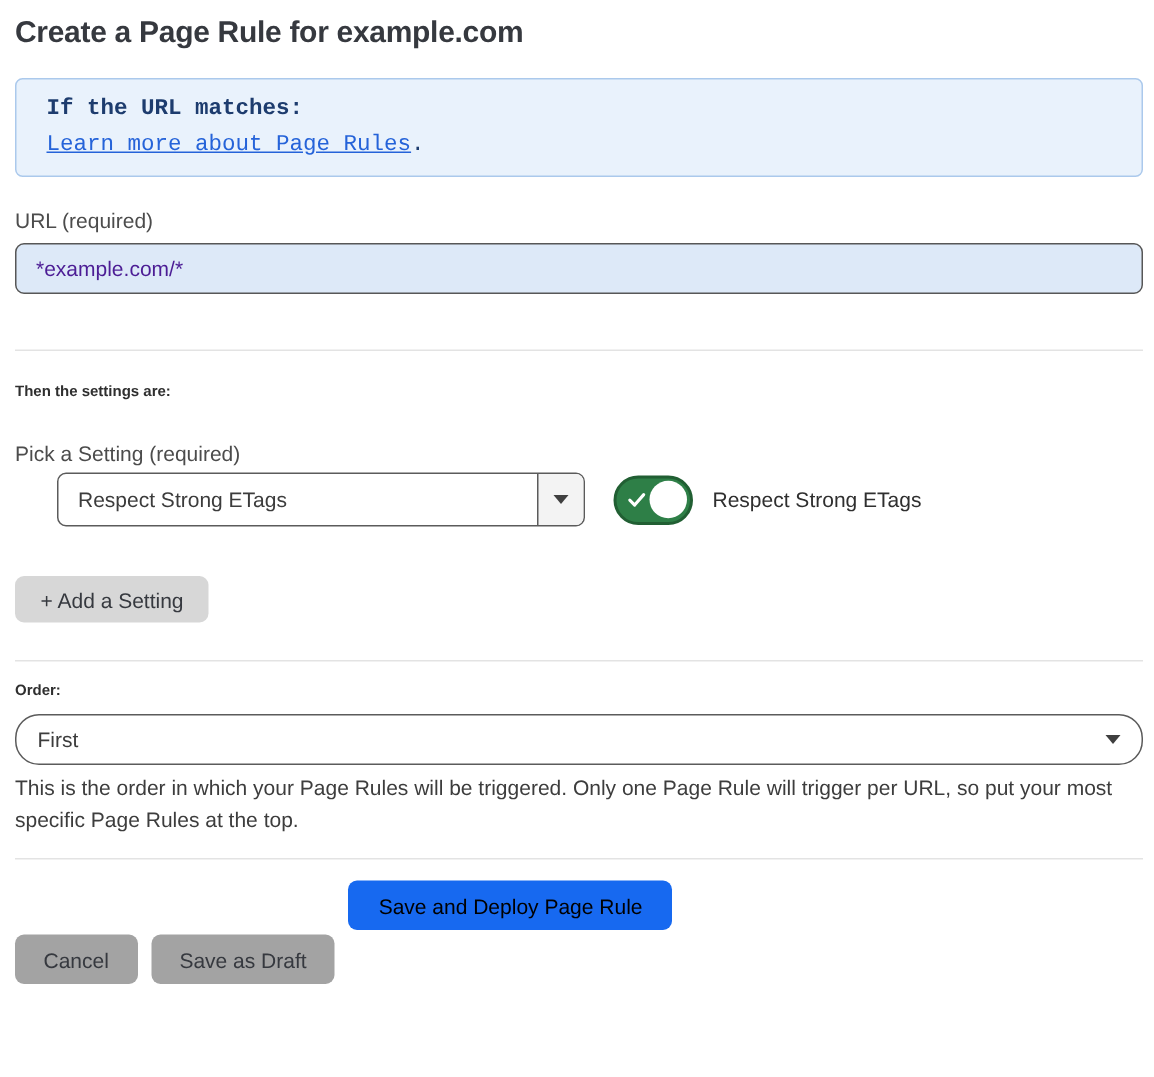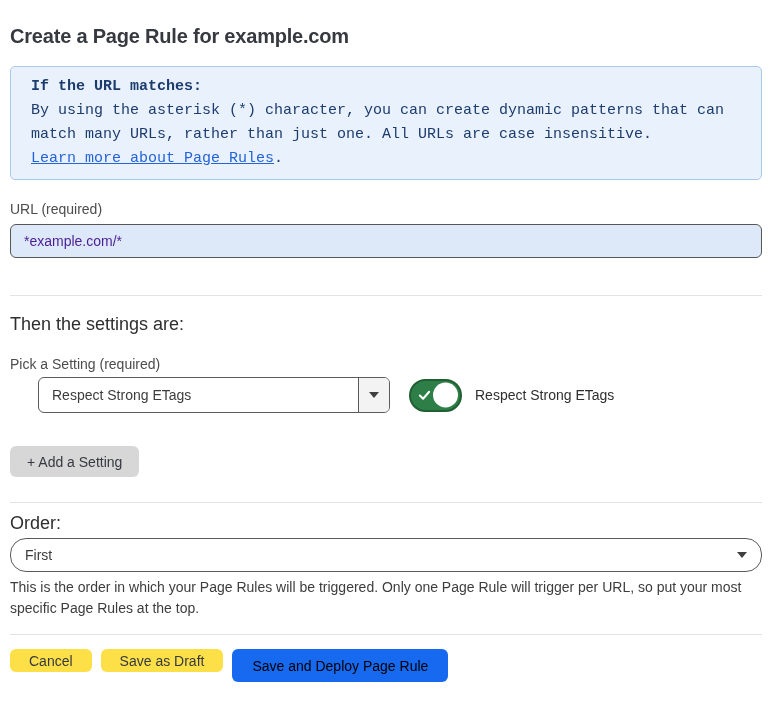--- a/index.html
+++ b/index.html
@@ -7,21 +7,21 @@
   body {
     width: 769px; height: 718px;
     background: #ffffff;
     font-family: "Liberation Sans", sans-serif;
     color: #36393f;
     overflow: hidden;
   }
   .content { width: 752px; margin-left: 10px; }
 
   .page-title {
-    margin: 0; padding-top: 25px;
+    margin: 0; padding-top: 11px;
     font-size: 20px; font-weight: 700; color: #36393f;
     letter-spacing: -0.2px;
   }
 
   .info-box {
     margin-top: 18px;
     background: #e9f2fc;
     border: 1px solid #abc9ec;
     border-radius: 5px;
     padding: 8px 20px;
@@ -58,21 +58,21 @@
     border: none;
     border-top: 1px solid #e3e3e3;
     margin: 0;
   }
   .div-1 { margin-top: 37px; }
   .div-2 { margin-top: 25px; }
   .div-3 { margin-top: 15px; }
 
   .section-heading {
     margin: 0;
-    font-size: 18px; font-weight: 400; color: #2f2f2f;
+    font-size: 10px; font-weight: 700; color: #2f2f2f;
     line-height: 18px;
   }
   .h-settings { margin-top: 19px; }
   .h-order { margin-top: 11px; }
 
   .lbl-pick { margin-top: 23px; }
   .lbl-order { margin-top: 22px; }
 
   .setting-row {
     margin-top: 4px;
@@ -174,41 +174,41 @@
     line-height: 21px;
     color: #3d3d3d;
   }
 
   .footer {
     margin-top: 14px;
     display: flex;
     gap: 9px;
   }
   .btn-gray {
-    height: 23px;
+    height: 33px;
     padding: 0 19px;
-    background: #fde047;
+    background: #a3a3a3;
+    margin-top: 36px;
   }
   .btn-blue {
     height: 33px;
     padding: 0 20px;
     background: #1769f0;
     color: #000000;
   }
 </style>
 </head>
 <body>
 
 <div class="content">
 
   <h1 class="page-title">Create a Page Rule for example.com</h1>
 
   <div class="info-box">
     <div class="info-heading">If the URL matches:</div>
-    <div class="info-body">By using the asterisk (*) character, you can create dynamic patterns that can match many URLs, rather than just one. All URLs are case insensitive.</div>
     <div><a class="info-link">Learn more about Page Rules</a><span class="info-link-suffix">.</span></div>
   </div>
 
   <div class="field-label lbl-url">URL (required)</div>
   <input class="url-input" type="text" value="*example.com/*" style="">
 
   <hr class="divider div-1">
 
   <h2 class="section-heading h-settings">Then the settings are:</h2>
 

